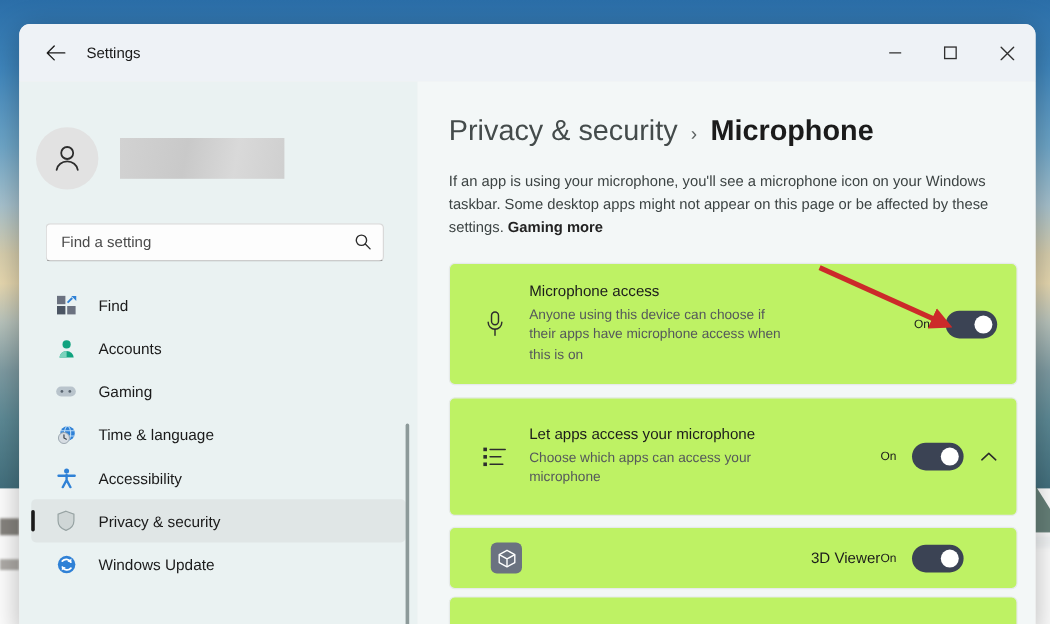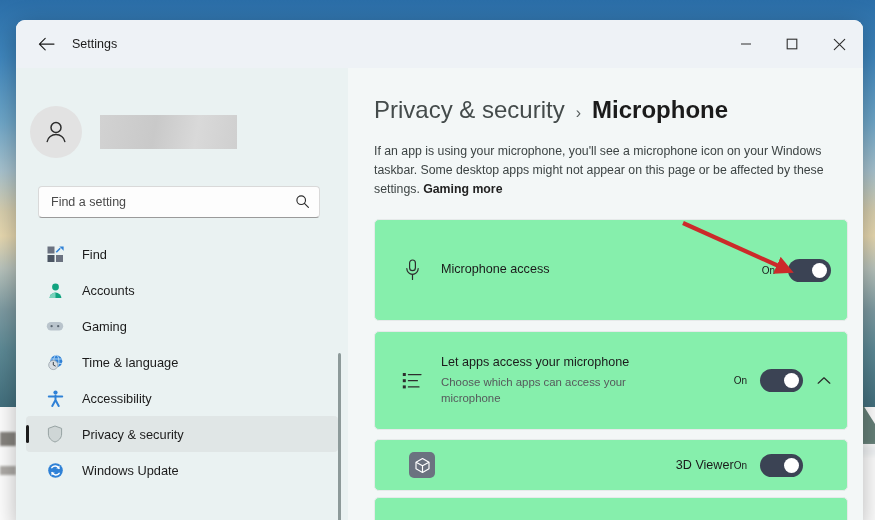--- a/index.html
+++ b/index.html
@@ -200,21 +200,21 @@
   }
   #learn-more {
     font-weight: bold;
     color: #222;
     text-decoration: none;
   }
 
   .card {
     margin: 0 0 0 26px;
     width: 474px;
-    background: #86efac;
+    background: #bef264;
     border: 1px solid #e6eaea;
     border-radius: 5px;
   }
   #card-mic-access { margin-top: 20px; height: 102px; }
   #card-let-apps   { margin-top: 10px; height: 99px; }
   #card-3dviewer   { margin-top: 9px;  height: 52px; }
   #card-partial    { margin-top: 6px;  height: 28px; }
 
   .card-inner {
     height: 100%;
@@ -455,20 +455,21 @@
         <div class="card-inner">
           <span class="card-lead-icon">
             <svg width="17" height="22" viewBox="0 0 17 22">
               <rect x="5.6" y="1" width="5.8" height="10.6" rx="2.9" fill="none" stroke="#2d2d2d" stroke-width="1.2"></rect>
               <path d="M2.8 9.6 A5.7 5.7 0 0 0 14.2 9.6" fill="none" stroke="#2d2d2d" stroke-width="1.2" stroke-linecap="round"></path>
               <path d="M8.5 15.3 L8.5 20.4" stroke="#2d2d2d" stroke-width="1.2" stroke-linecap="round"></path>
             </svg>
           </span>
           <div class="card-text">
             <div class="card-title">Microphone access</div>
+            <div class="card-sub">Anyone using this device can choose if their apps have microphone access when this is on</div>
           </div>
           <div class="toggle-group">
             <span class="toggle-state">On</span>
             <div class="toggle">
               <span class="knob"></span>
             </div>
           </div>
         </div>
       </div>
 

